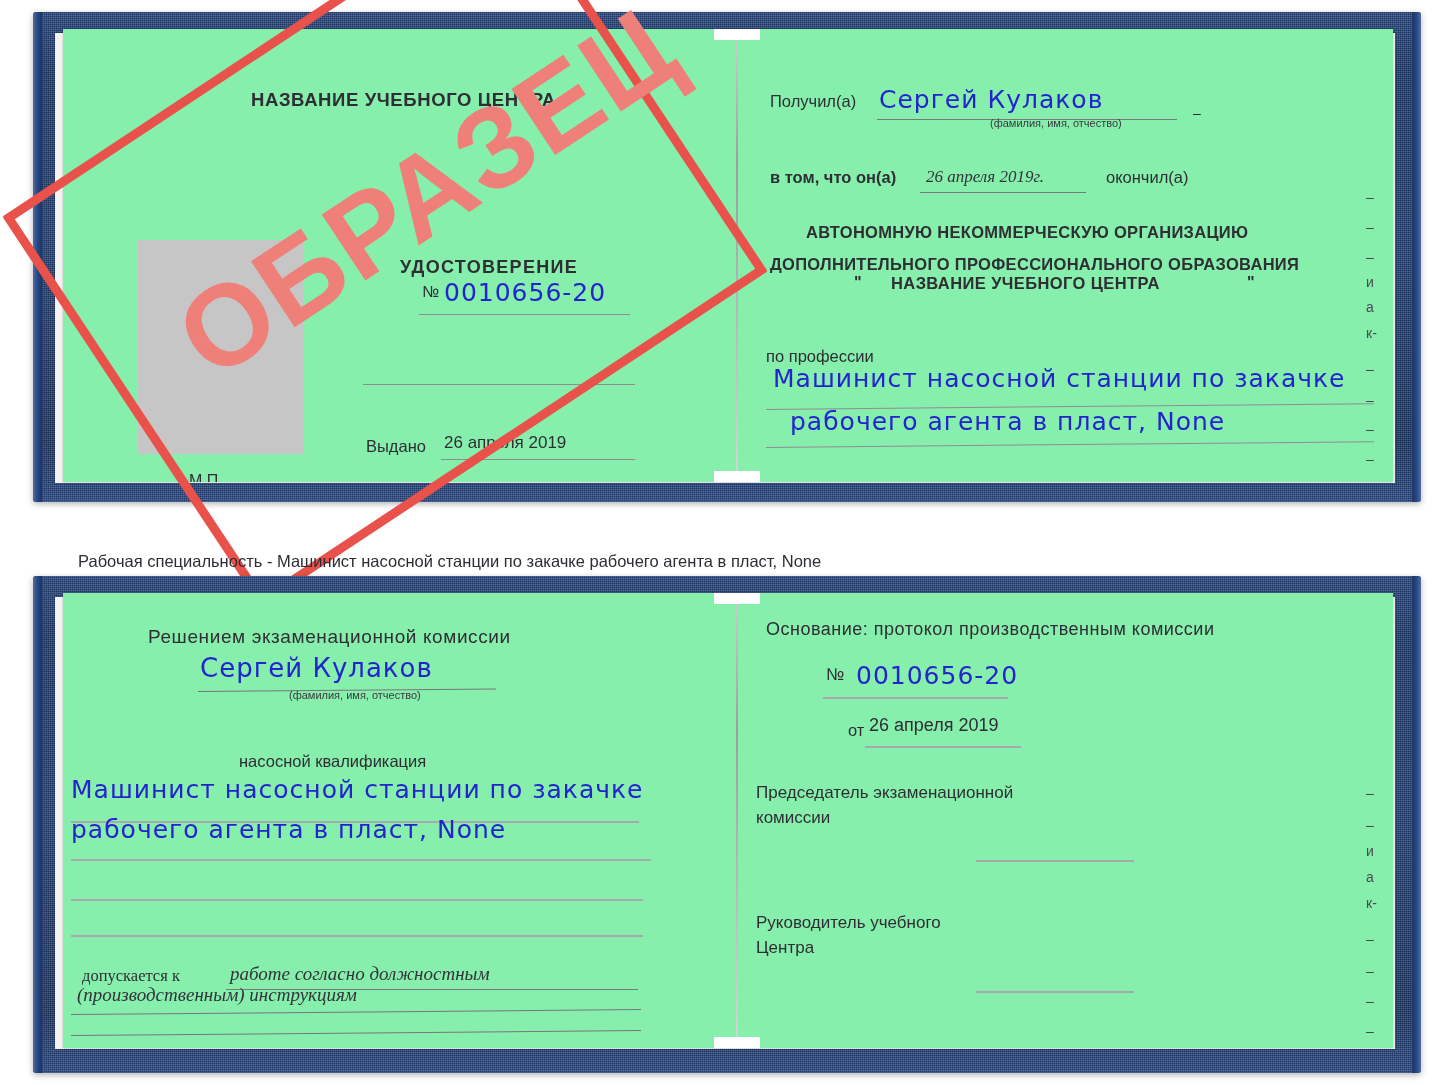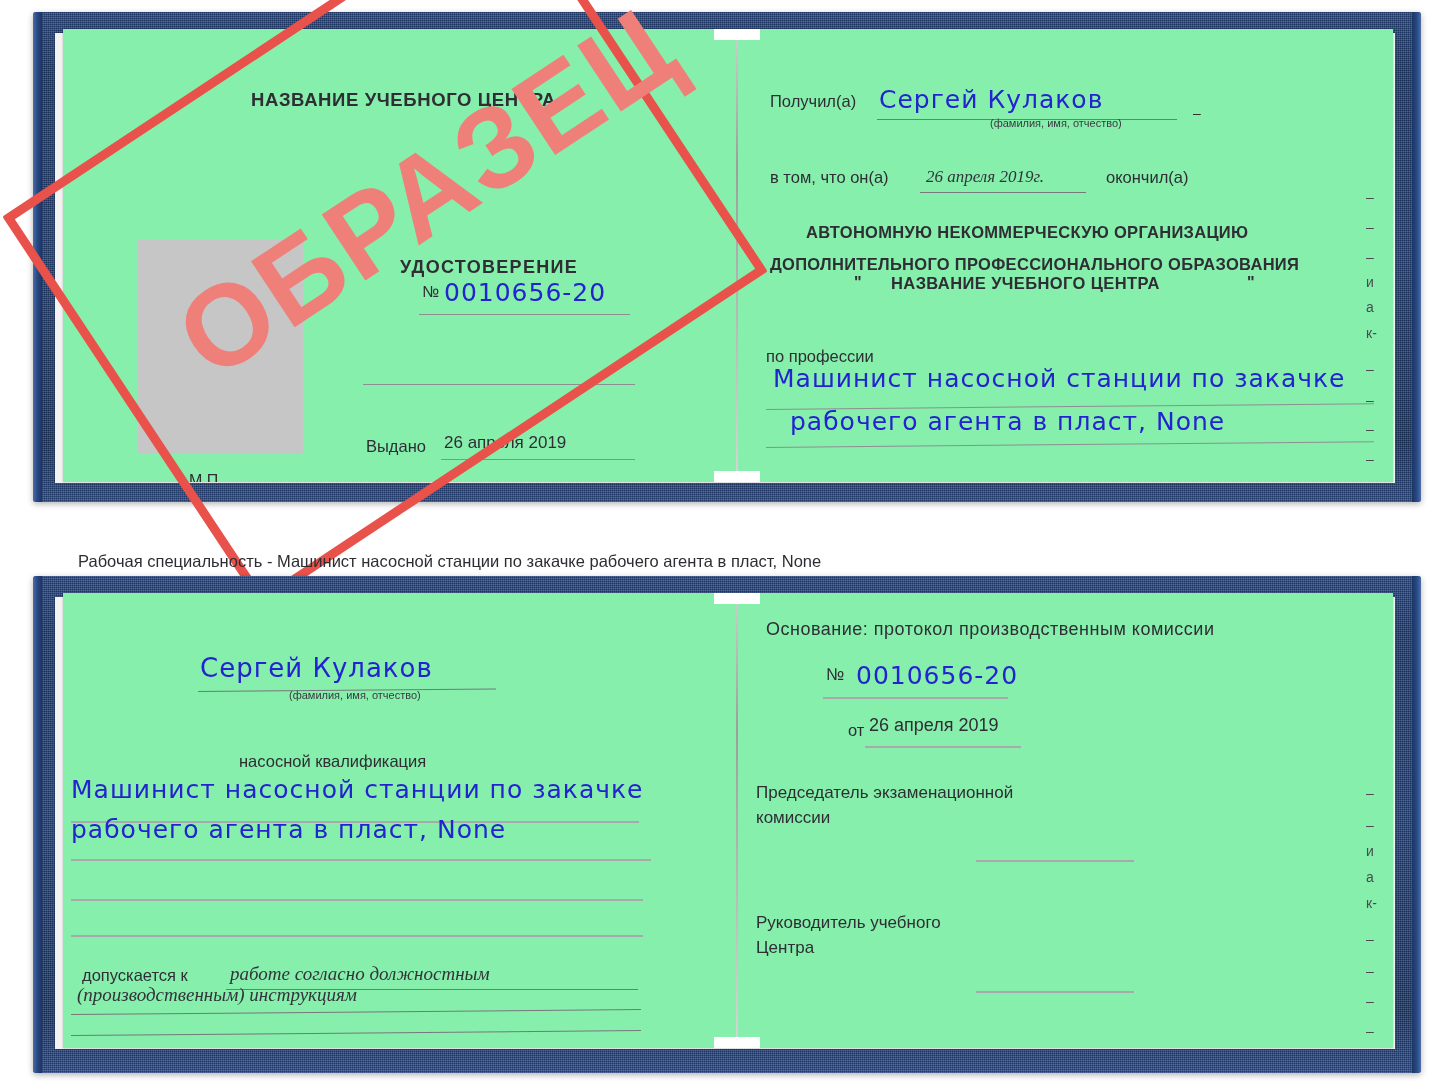--- a/index.html
+++ b/index.html
@@ -155,21 +155,21 @@
     </div>
 
     <div style="position:absolute;left:675px;top:0;width:535px;height:100%;">
 
       <div class="t" style="left:32px;top:63px;font-size:16.5px;">Получил(а)</div>
       <div class="hand hand-script" style="left:141px;top:56px;font-size:25px;font-style:normal;">Сергей Кулаков</div>
       <div class="rule thin" style="left:139px;top:90px;width:300px;"></div>
       <div class="subcap" style="left:252px;top:88px;">(фамилия, имя, отчество)</div>
       <div class="t" style="left:455px;top:76px;font-size:14px;">–</div>
 
-      <div class="t" style="left:32px;top:139px;font-size:16.5px;">в том, что он(а)</div>
+      <div class="t" style="left:32px;top:139px;font-size:16.5px;font-weight:bold;">в том, что он(а)</div>
       <div class="ital-serif" style="left:188px;top:138px;font-size:17px;">26 апреля 2019г.</div>
       <div class="rule thin" style="left:182px;top:163px;width:166px;"></div>
       <div class="t" style="left:368px;top:139px;font-size:16.5px;">окончил(а)</div>
 
       <div class="t" style="left:68px;top:194px;font-size:16.5px;font-weight:bold;letter-spacing:.3px;">АВТОНОМНУЮ НЕКОММЕРЧЕСКУЮ ОРГАНИЗАЦИЮ</div>
       <div class="t" style="left:32px;top:220px;font-size:16.5px;font-weight:bold;letter-spacing:.3px;margin-top:6px;">ДОПОЛНИТЕЛЬНОГО ПРОФЕССИОНАЛЬНОГО ОБРАЗОВАНИЯ</div>
       <div class="t" style="left:116px;top:245px;font-size:16px;font-weight:bold;">"</div>
       <div class="t" style="left:153px;top:245px;font-size:16.5px;font-weight:bold;letter-spacing:.4px;">НАЗВАНИЕ УЧЕБНОГО ЦЕНТРА</div>
       <div class="t" style="left:509px;top:245px;font-size:16px;font-weight:bold;">"</div>
 
@@ -212,37 +212,38 @@
   <div class="leaf" style="left:30px;top:17px;width:1330px;height:455px;"></div>
 
   <div class="page" style="left:30px;top:17px;width:1330px;height:455px;">
 
     <div class="gutter" style="left:673px;"></div>
     <div class="gutter-notch" style="left:651px;top:0;"></div>
     <div class="gutter-notch" style="left:651px;bottom:0;"></div>
 
     <div style="position:absolute;left:0;top:0;width:673px;height:100%;">
 
+      <div class="t" style="left:85px;top:33px;font-size:19px;letter-spacing:.6px;">Решением экзаменационной комиссии</div>
 
       <div class="hand hand-script" style="left:137px;top:60px;font-size:26px;font-style:normal;">Сергей Кулаков</div>
       <div class="rule thin" style="left:135px;top:98px;width:298px;transform:rotate(-0.5deg);transform-origin:left center;"></div>
       <div class="subcap" style="left:226px;top:96px;">(фамилия, имя, отчество)</div>
 
       <div class="t" style="left:176px;top:159px;font-size:16.5px;">насосной квалификация</div>
 
       <div class="hand hand-script" style="left:8px;top:182px;font-size:25px;font-style:normal;">Машинист насосной станции по закачке</div>
       <div class="rule thick" style="left:8px;top:228px;width:568px;"></div>
 
       <div class="hand hand-script" style="left:8px;top:222px;font-size:25px;font-style:normal;">рабочего агента в пласт, None</div>
       <div class="rule thick" style="left:8px;top:266px;width:580px;"></div>
 
       <div class="rule thick" style="left:8px;top:306px;width:572px;"></div>
       <div class="rule thick" style="left:8px;top:342px;width:572px;"></div>
 
-      <div class="t" style="left:19px;top:373px;font-size:16.5px;">допускается к</div>
+      <div class="t" style="left:19px;top:373px;font-size:16.5px;font-family:Liberation Serif, serif;">допускается к</div>
       <div class="ital-serif" style="left:167px;top:370px;font-size:19px;">работе согласно должностным</div>
       <div class="rule thin" style="left:163px;top:396px;width:412px;"></div>
       <div class="ital-serif" style="left:14px;top:391px;font-size:19px;">(производственным) инструкциям</div>
       <div class="rule thin" style="left:8px;top:421px;width:570px;transform:rotate(-0.5deg);transform-origin:left center;"></div>
       <div class="rule thin" style="left:8px;top:442px;width:570px;transform:rotate(-0.5deg);transform-origin:left center;"></div>
     </div>
 
     <div style="position:absolute;left:675px;top:0;width:655px;height:100%;">
 
       <div class="t" style="left:28px;top:26px;font-size:18px;letter-spacing:.5px;">Основание: протокол производственным комиссии</div>

